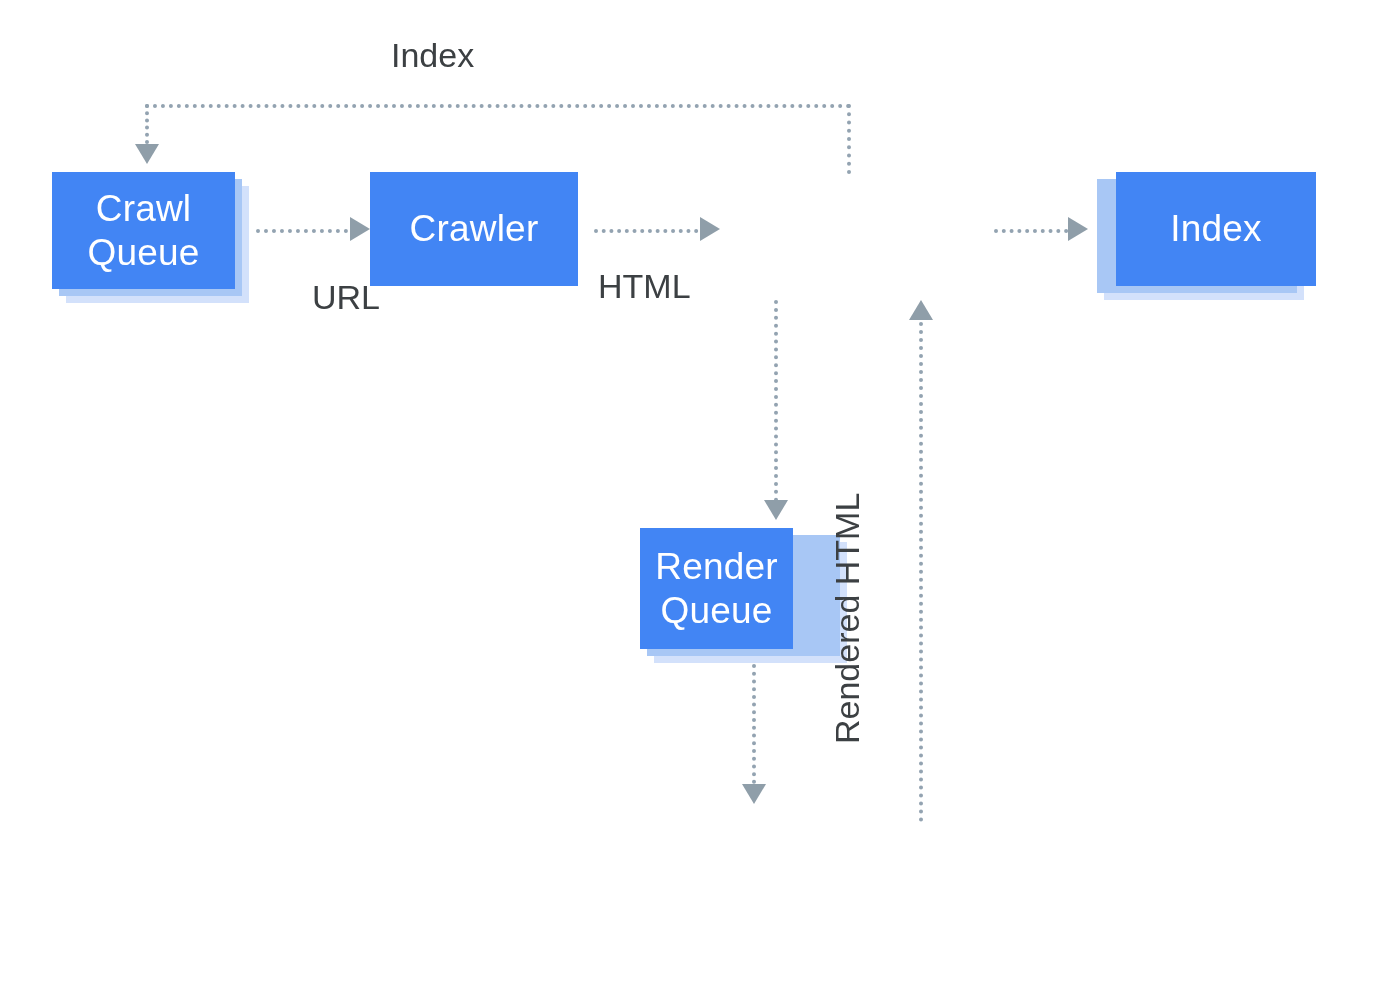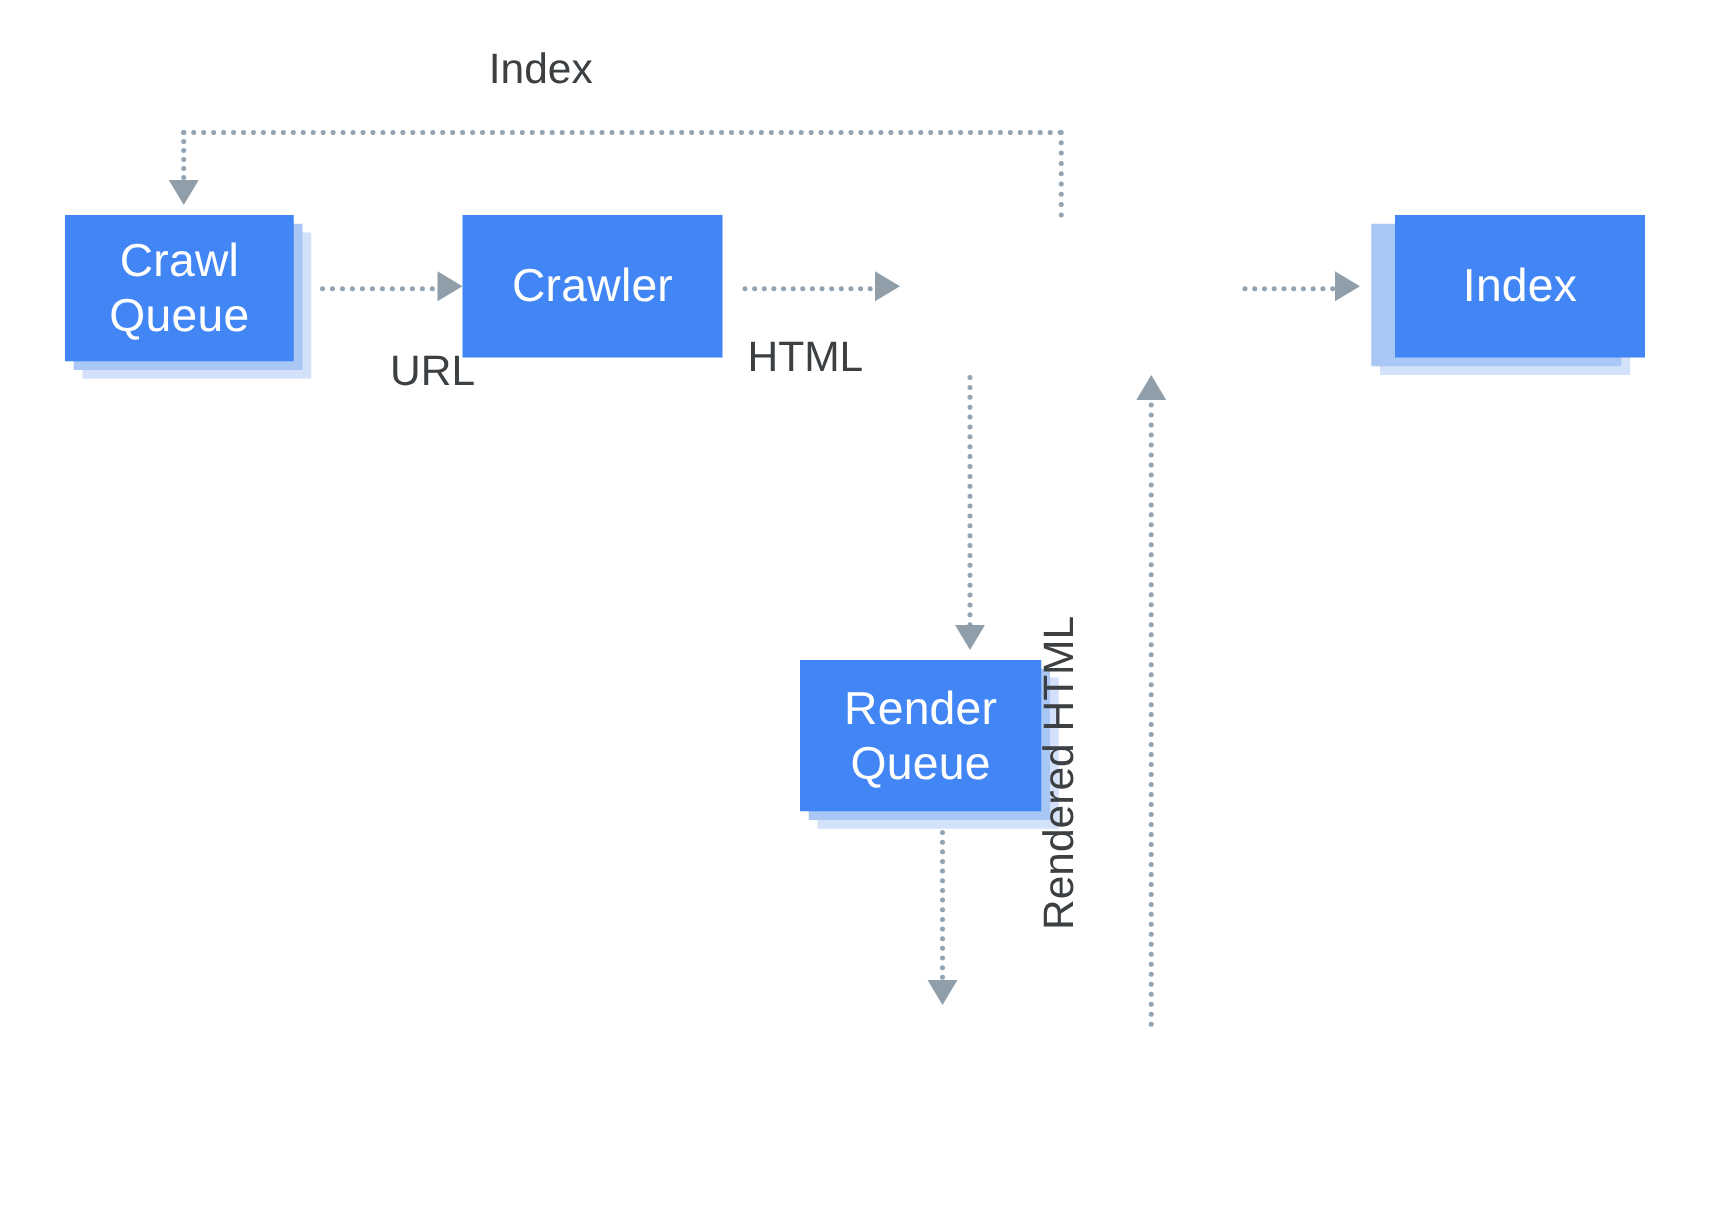--- a/index.html
+++ b/index.html
@@ -139,21 +139,21 @@
 
 
   <div class="stack-back" style="left:1104px; top:186px; width:200px; height:114px;"></div>
   <div class="stack-mid" style="left:1097px; top:179px; width:200px; height:114px;"></div>
   <div class="node" style="left:1116px; top:172px; width:200px; height:114px;">
     <span class="node-label">Index</span>
   </div>
 
   <div class="stack-back" style="left:654px; top:542px; width:193px; height:121px;"></div>
   <div class="stack-mid" style="left:647px; top:535px; width:193px; height:121px;"></div>
-  <div class="node" style="left:640px; top:528px; width:193px; height:121px;">
+  <div class="node" style="left:640px; top:528px; width:153px; height:121px;">
     <span class="node-label">Render
 Queue</span>
   </div>
 
 
   <div class="edge-label" style="left:391px; top:38px;">Index</div>
 
   <div class="edge-label" style="left:273px; top:280px;margin-left:39px;">URL</div>
 
   <div class="edge-label" style="left:598px; top:269px;">HTML</div>

